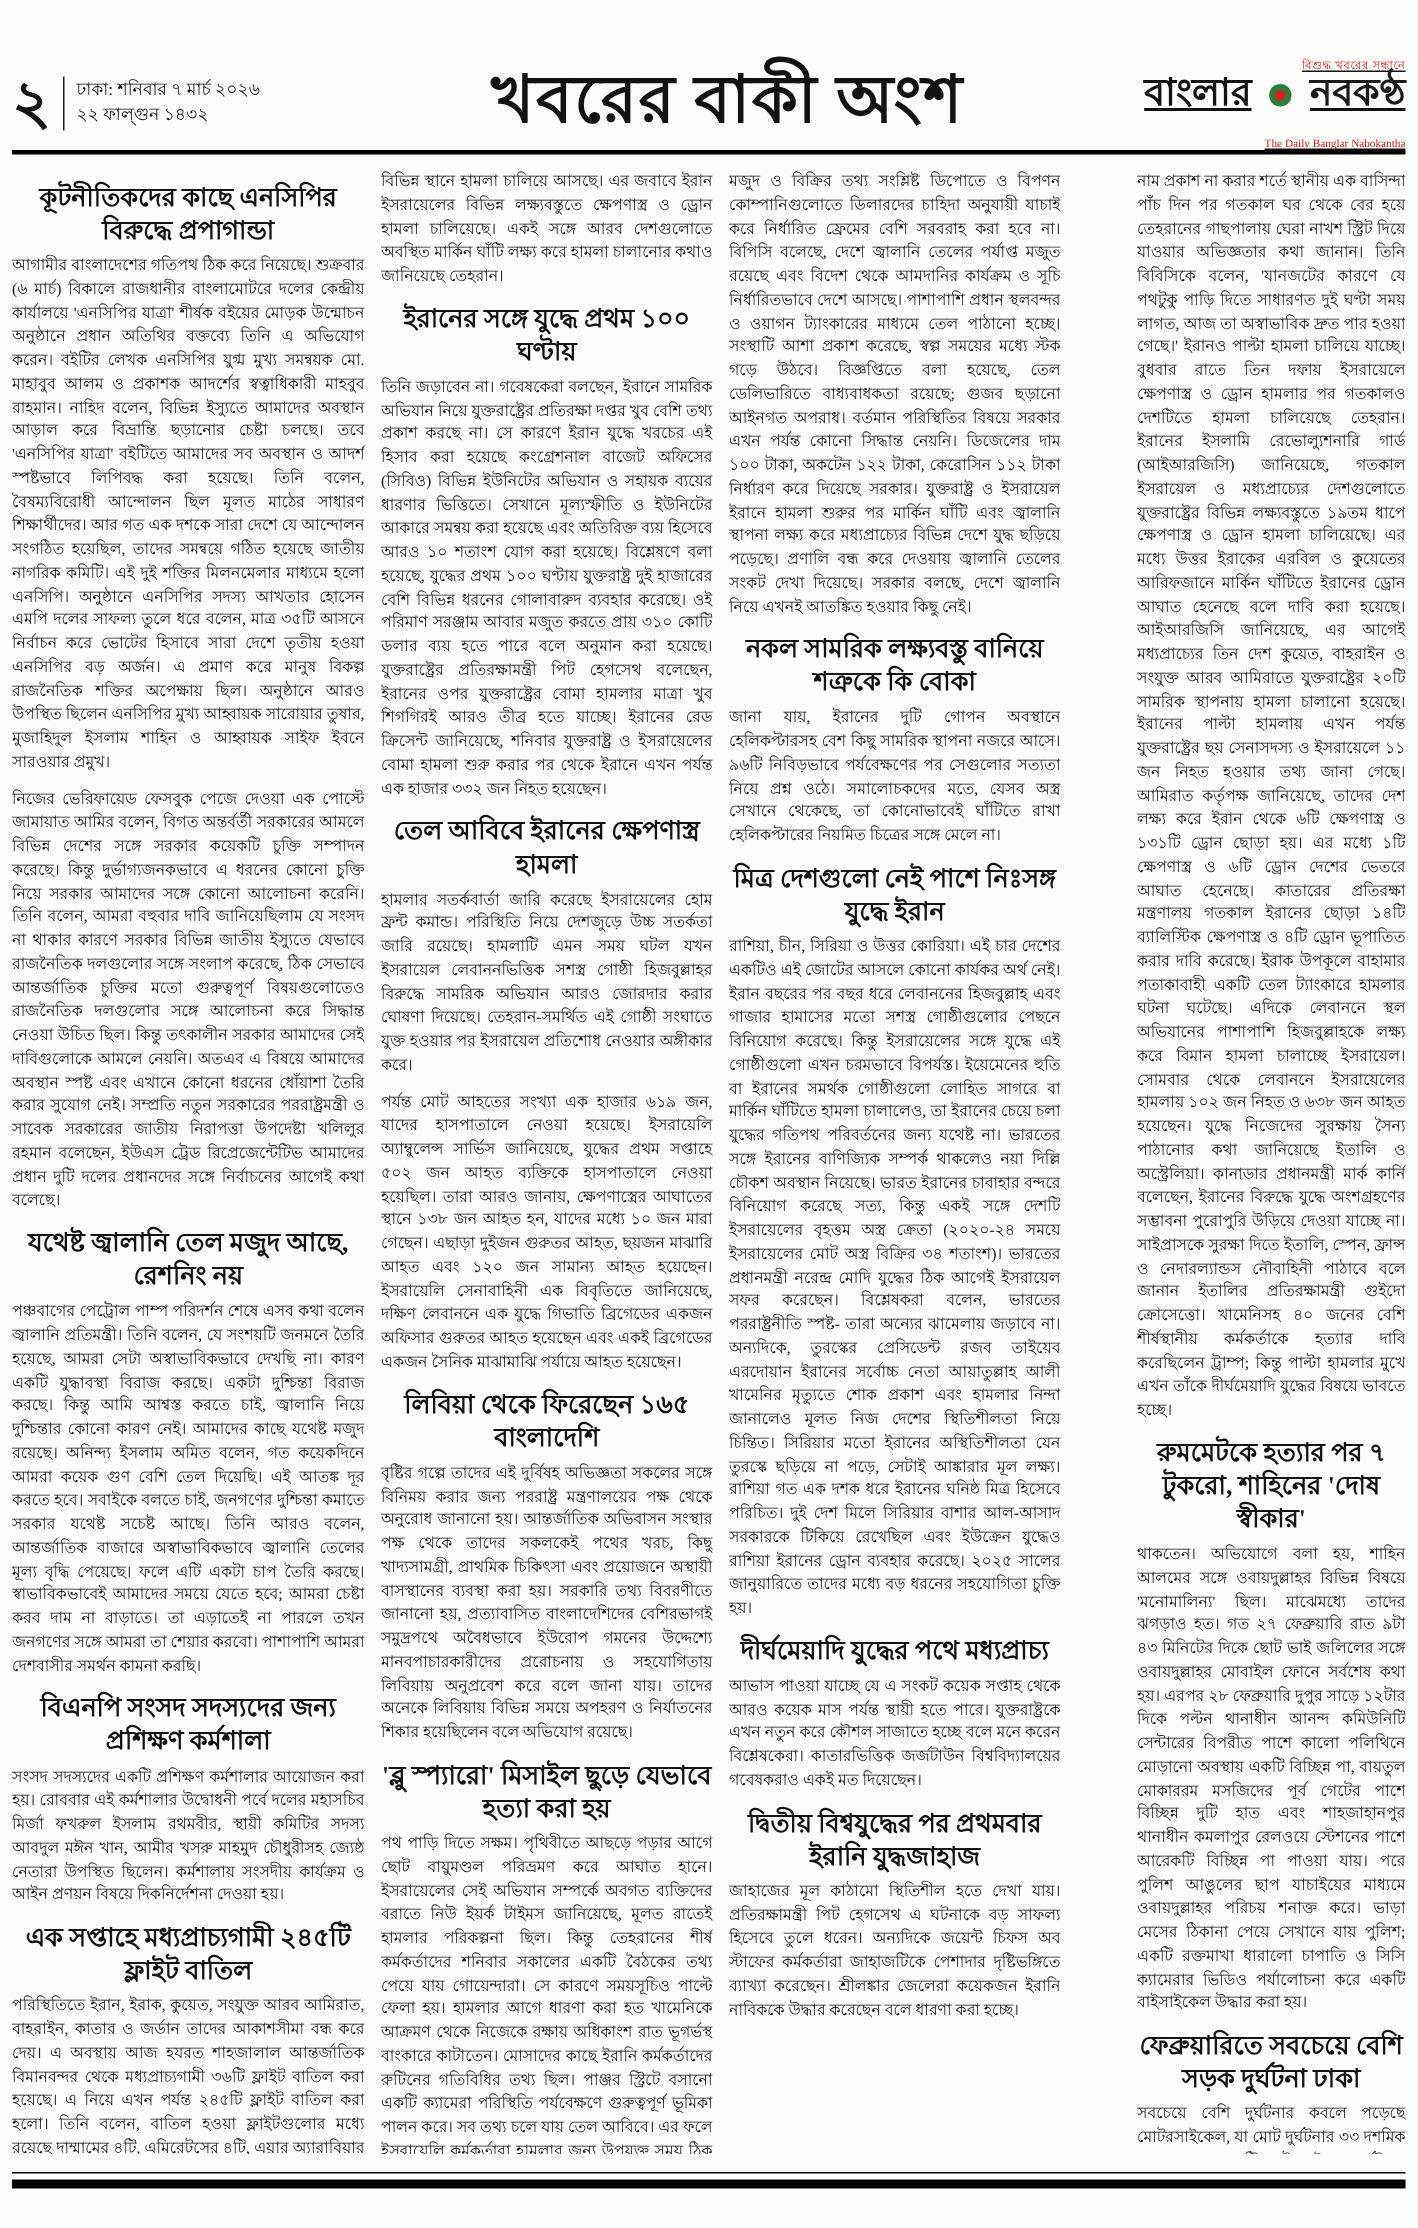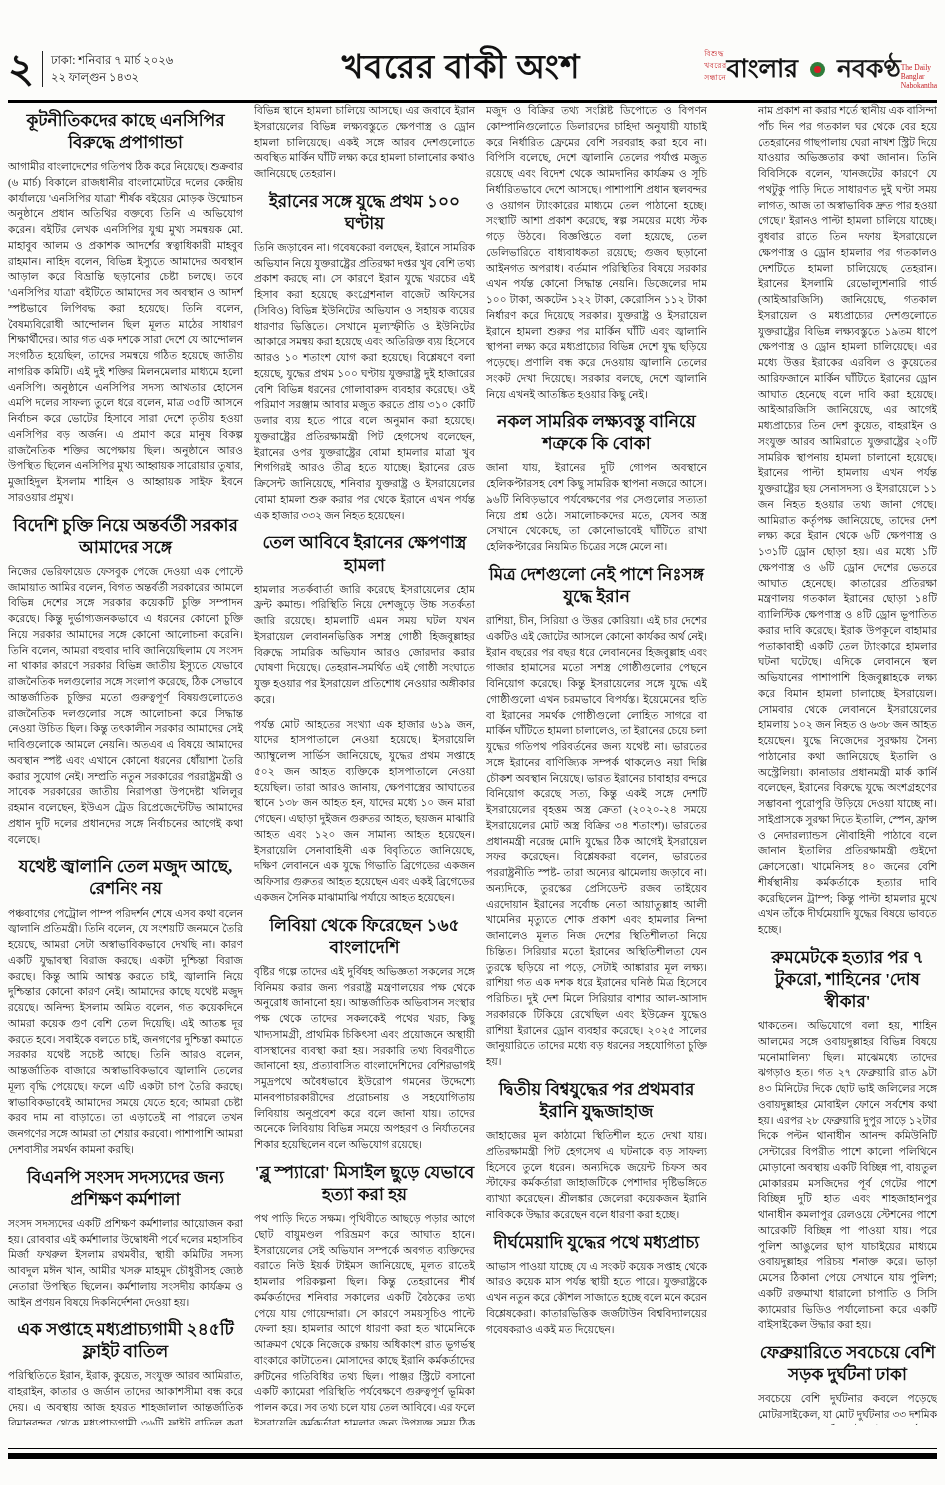--- a/index.html
+++ b/index.html
@@ -12,34 +12,34 @@
   
   .masthead{
     margin-top:44px;height:50px;
     display:flex;align-items:center;justify-content:space-between;
   }
   .mh-left{display:flex;align-items:center;gap:8px;flex:0 0 210px;}
   .page-num{font-size:40px;font-weight:bold;line-height:1;}
   .mh-divider{width:1px;height:36px;background:#222;}
   .date-block{font-size:11.5px;line-height:1.45;}
   .section-title{
-    flex:1;text-align:center;font-size:33px;font-weight:bold;letter-spacing:1px;
+    flex:1;text-align:center;font-size:44px;font-weight:bold;letter-spacing:1px;
     font-family:"Liberation Serif",serif;
   }
-  .logo-block{flex:0 0 185px;display:flex;flex-direction:row;}
+  .logo-block{flex:0 0 185px;display:flex;flex-direction:column;align-items:flex-end;text-decoration:underline;}
   .logo-tagline-top{font-size:7.5px;color:#c41d22;letter-spacing:.5px;}
   .logo-row{display:flex;align-items:center;gap:12px;}
   .logo-word{font-size:25px;font-weight:900;line-height:1.05;}
   .logo-word.red{color:#1a1a1a;}
   .flag-dot{width:15px;height:15px;border-radius:50%;background:#2f7d3b;position:relative;display:inline-block;}
   .flag-dot::after{content:"";position:absolute;left:4px;top:4px;width:7px;height:7px;border-radius:50%;background:#d81e26;}
   .logo-tagline-bottom{font-size:7.5px;color:#c41d22;margin-top:15px;}
   .head-rule{border:0;border-top:3px solid #000;margin:6px 0 0 0;}
   
-  main{display:flex;gap:11px;height:1322px;overflow:hidden;}
+  main{display:flex;gap:11px;padding-top:11px;height:1322px;overflow:hidden;}
   .col{overflow:hidden;}
   .col-1{flex:0 0 235px;}
   .col-2{flex:0 0 221px;}
   .col-3{flex:0 0 221px;}
   .col-4{flex:1 1 auto;margin-left:40px;}
   article{margin:0 0 9px 0;}
   article h2{
     font-size:17px;line-height:1.3;font-weight:bold;text-align:center;
     margin:7px 0 5px 0;font-family:"Liberation Serif",serif;
   }
@@ -78,21 +78,20 @@
 
 <hr class="head-rule">
 
 <main>
     <div class="col col-1">
       <article>
         <h2>কূটনীতিকদের কাছে এনসিপির বিরুদ্ধে প্রপাগান্ডা</h2>
         <p>আগামীর বাংলাদেশের গতিপথ ঠিক করে নিয়েছে। শুক্রবার (৬ মার্চ) বিকালে রাজধানীর বাংলামোটরে দলের কেন্দ্রীয় কার্যালয়ে 'এনসিপির যাত্রা' শীর্ষক বইয়ের মোড়ক উন্মোচন অনুষ্ঠানে প্রধান অতিথির বক্তব্যে তিনি এ অভিযোগ করেন। বইটির লেখক এনসিপির যুগ্ম মুখ্য সমন্বয়ক মো. মাহাবুব আলম ও প্রকাশক আদর্শের স্বত্বাধিকারী মাহবুব রাহমান। নাহিদ বলেন, বিভিন্ন ইস্যুতে আমাদের অবস্থান আড়াল করে বিভ্রান্তি ছড়ানোর চেষ্টা চলছে। তবে 'এনসিপির যাত্রা' বইটিতে আমাদের সব অবস্থান ও আদর্শ স্পষ্টভাবে লিপিবদ্ধ করা হয়েছে। তিনি বলেন, বৈষম্যবিরোধী আন্দোলন ছিল মূলত মাঠের সাধারণ শিক্ষার্থীদের। আর গত এক দশকে সারা দেশে যে আন্দোলন সংগঠিত হয়েছিল, তাদের সমন্বয়ে গঠিত হয়েছে জাতীয় নাগরিক কমিটি। এই দুই শক্তির মিলনমেলার মাধ্যমে হলো এনসিপি। অনুষ্ঠানে এনসিপির সদস্য আখতার হোসেন এমপি দলের সাফল্য তুলে ধরে বলেন, মাত্র ৩৫টি আসনে নির্বাচন করে ভোটের হিসাবে সারা দেশে তৃতীয় হওয়া এনসিপির বড় অর্জন। এ প্রমাণ করে মানুষ বিকল্প রাজনৈতিক শক্তির অপেক্ষায় ছিল। অনুষ্ঠানে আরও উপস্থিত ছিলেন এনসিপির মুখ্য আহ্বায়ক সারোয়ার তুষার, মুজাহিদুল ইসলাম শাহিন ও আহ্বায়ক সাইফ ইবনে সারওয়ার প্রমুখ।</p>
       </article>
       <article>
-        <h2>বিদেশি চুক্তি নিয়ে অন্তর্বর্তী সরকার আমাদের সঙ্গে</h2>
         <p>নিজের ভেরিফায়েড ফেসবুক পেজে দেওয়া এক পোস্টে জামায়াত আমির বলেন, বিগত অন্তর্বর্তী সরকারের আমলে বিভিন্ন দেশের সঙ্গে সরকার কয়েকটি চুক্তি সম্পাদন করেছে। কিন্তু দুর্ভাগ্যজনকভাবে এ ধরনের কোনো চুক্তি নিয়ে সরকার আমাদের সঙ্গে কোনো আলোচনা করেনি। তিনি বলেন, আমরা বহুবার দাবি জানিয়েছিলাম যে সংসদ না থাকার কারণে সরকার বিভিন্ন জাতীয় ইস্যুতে যেভাবে রাজনৈতিক দলগুলোর সঙ্গে সংলাপ করেছে, ঠিক সেভাবে আন্তর্জাতিক চুক্তির মতো গুরুত্বপূর্ণ বিষয়গুলোতেও রাজনৈতিক দলগুলোর সঙ্গে আলোচনা করে সিদ্ধান্ত নেওয়া উচিত ছিল। কিন্তু তৎকালীন সরকার আমাদের সেই দাবিগুলোকে আমলে নেয়নি। অতএব এ বিষয়ে আমাদের অবস্থান স্পষ্ট এবং এখানে কোনো ধরনের ধোঁয়াশা তৈরি করার সুযোগ নেই। সম্প্রতি নতুন সরকারের পররাষ্ট্রমন্ত্রী ও সাবেক সরকারের জাতীয় নিরাপত্তা উপদেষ্টা খলিলুর রহমান বলেছেন, ইউএস ট্রেড রিপ্রেজেন্টেটিভ আমাদের প্রধান দুটি দলের প্রধানদের সঙ্গে নির্বাচনের আগেই কথা বলেছে।</p>
       </article>
       <article>
         <h2>যথেষ্ট জ্বালানি তেল মজুদ আছে, রেশনিং নয়</h2>
         <p>পঞ্চবাগের পেট্রোল পাম্প পরিদর্শন শেষে এসব কথা বলেন জ্বালানি প্রতিমন্ত্রী। তিনি বলেন, যে সংশয়টি জনমনে তৈরি হয়েছে, আমরা সেটা অস্বাভাবিকভাবে দেখছি না। কারণ একটি যুদ্ধাবস্থা বিরাজ করছে। একটা দুশ্চিন্তা বিরাজ করছে। কিন্তু আমি আশ্বস্ত করতে চাই, জ্বালানি নিয়ে দুশ্চিন্তার কোনো কারণ নেই। আমাদের কাছে যথেষ্ট মজুদ রয়েছে। অনিন্দ্য ইসলাম অমিত বলেন, গত কয়েকদিনে আমরা কয়েক গুণ বেশি তেল দিয়েছি। এই আতঙ্ক দূর করতে হবে। সবাইকে বলতে চাই, জনগণের দুশ্চিন্তা কমাতে সরকার যথেষ্ট সচেষ্ট আছে। তিনি আরও বলেন, আন্তর্জাতিক বাজারে অস্বাভাবিকভাবে জ্বালানি তেলের মূল্য বৃদ্ধি পেয়েছে। ফলে এটি একটা চাপ তৈরি করছে। স্বাভাবিকভাবেই আমাদের সময়ে যেতে হবে; আমরা চেষ্টা করব দাম না বাড়াতে। তা এড়াতেই না পারলে তখন জনগণের সঙ্গে আমরা তা শেয়ার করবো। পাশাপাশি আমরা দেশবাসীর সমর্থন কামনা করছি।</p>
       </article>
       <article>
         <h2>বিএনপি সংসদ সদস্যদের জন্য প্রশিক্ষণ কর্মশালা</h2>
         <p>সংসদ সদস্যদের একটি প্রশিক্ষণ কর্মশালার আয়োজন করা হয়। রোববার এই কর্মশালার উদ্বোধনী পর্বে দলের মহাসচিব মির্জা ফখরুল ইসলাম রথমবীর, স্থায়ী কমিটির সদস্য আবদুল মঈন খান, আমীর খসরু মাহমুদ চৌধুরীসহ জ্যেষ্ঠ নেতারা উপস্থিত ছিলেন। কর্মশালায় সংসদীয় কার্যক্রম ও আইন প্রণয়ন বিষয়ে দিকনির্দেশনা দেওয়া হয়।</p>
       </article>
@@ -131,26 +130,26 @@
       </article>
       <article>
         <h2>নকল সামরিক লক্ষ্যবস্তু বানিয়ে শত্রুকে কি বোকা</h2>
         <p>জানা যায়, ইরানের দুটি গোপন অবস্থানে হেলিকপ্টারসহ বেশ কিছু সামরিক স্থাপনা নজরে আসে। ৯৬টি নিবিড়ভাবে পর্যবেক্ষণের পর সেগুলোর সত্যতা নিয়ে প্রশ্ন ওঠে। সমালোচকদের মতে, যেসব অস্ত্র সেখানে থেকেছে, তা কোনোভাবেই ঘাঁটিতে রাখা হেলিকপ্টারের নিয়মিত চিত্রের সঙ্গে মেলে না।</p>
       </article>
       <article>
         <h2>মিত্র দেশগুলো নেই পাশে নিঃসঙ্গ যুদ্ধে ইরান</h2>
         <p>রাশিয়া, চীন, সিরিয়া ও উত্তর কোরিয়া। এই চার দেশের একটিও এই জোটের আসলে কোনো কার্যকর অর্থ নেই। ইরান বছরের পর বছর ধরে লেবাননের হিজবুল্লাহ এবং গাজার হামাসের মতো সশস্ত্র গোষ্ঠীগুলোর পেছনে বিনিয়োগ করেছে। কিন্তু ইসরায়েলের সঙ্গে যুদ্ধে এই গোষ্ঠীগুলো এখন চরমভাবে বিপর্যস্ত। ইয়েমেনের হুতি বা ইরানের সমর্থক গোষ্ঠীগুলো লোহিত সাগরে বা মার্কিন ঘাঁটিতে হামলা চালালেও, তা ইরানের চেয়ে চলা যুদ্ধের গতিপথ পরিবর্তনের জন্য যথেষ্ট না। ভারতের সঙ্গে ইরানের বাণিজ্যিক সম্পর্ক থাকলেও নয়া দিল্লি চৌকশ অবস্থান নিয়েছে। ভারত ইরানের চাবাহার বন্দরে বিনিয়োগ করেছে সত্য, কিন্তু একই সঙ্গে দেশটি ইসরায়েলের বৃহত্তম অস্ত্র ক্রেতা (২০২০-২৪ সময়ে ইসরায়েলের মোট অস্ত্র বিক্রির ৩৪ শতাংশ)। ভারতের প্রধানমন্ত্রী নরেন্দ্র মোদি যুদ্ধের ঠিক আগেই ইসরায়েল সফর করেছেন। বিশ্লেষকরা বলেন, ভারতের পররাষ্ট্রনীতি স্পষ্ট- তারা অন্যের ঝামেলায় জড়াবে না। অন্যদিকে, তুরস্কের প্রেসিডেন্ট রজব তাইয়েব এরদোয়ান ইরানের সর্বোচ্চ নেতা আয়াতুল্লাহ আলী খামেনির মৃত্যুতে শোক প্রকাশ এবং হামলার নিন্দা জানালেও মূলত নিজ দেশের স্থিতিশীলতা নিয়ে চিন্তিত। সিরিয়ার মতো ইরানের অস্থিতিশীলতা যেন তুরস্কে ছড়িয়ে না পড়ে, সেটাই আঙ্কারার মূল লক্ষ্য। রাশিয়া গত এক দশক ধরে ইরানের ঘনিষ্ঠ মিত্র হিসেবে পরিচিত। দুই দেশ মিলে সিরিয়ার বাশার আল-আসাদ সরকারকে টিকিয়ে রেখেছিল এবং ইউক্রেন যুদ্ধেও রাশিয়া ইরানের ড্রোন ব্যবহার করেছে। ২০২৫ সালের জানুয়ারিতে তাদের মধ্যে বড় ধরনের সহযোগিতা চুক্তি হয়।</p>
       </article>
       <article>
+        <h2>দীর্ঘমেয়াদি যুদ্ধের পথে মধ্যপ্রাচ্য</h2>
+        <p>আভাস পাওয়া যাচ্ছে যে এ সংকট কয়েক সপ্তাহ থেকে আরও কয়েক মাস পর্যন্ত স্থায়ী হতে পারে। যুক্তরাষ্ট্রকে এখন নতুন করে কৌশল সাজাতে হচ্ছে বলে মনে করেন বিশ্লেষকেরা। কাতারভিত্তিক জর্জটাউন বিশ্ববিদ্যালয়ের গবেষকরাও একই মত দিয়েছেন।</p>
+      </article>
+      <article>
         <h2>দ্বিতীয় বিশ্বযুদ্ধের পর প্রথমবার ইরানি যুদ্ধজাহাজ</h2>
         <p>জাহাজের মূল কাঠামো স্থিতিশীল হতে দেখা যায়। প্রতিরক্ষামন্ত্রী পিট হেগসেথ এ ঘটনাকে বড় সাফল্য হিসেবে তুলে ধরেন। অন্যদিকে জয়েন্ট চিফস অব স্টাফের কর্মকর্তারা জাহাজটিকে পেশাদার দৃষ্টিভঙ্গিতে ব্যাখ্যা করেছেন। শ্রীলঙ্কার জেলেরা কয়েকজন ইরানি নাবিককে উদ্ধার করেছেন বলে ধারণা করা হচ্ছে।</p>
-      </article>
-      <article>
-        <h2>দীর্ঘমেয়াদি যুদ্ধের পথে মধ্যপ্রাচ্য</h2>
-        <p>আভাস পাওয়া যাচ্ছে যে এ সংকট কয়েক সপ্তাহ থেকে আরও কয়েক মাস পর্যন্ত স্থায়ী হতে পারে। যুক্তরাষ্ট্রকে এখন নতুন করে কৌশল সাজাতে হচ্ছে বলে মনে করেন বিশ্লেষকেরা। কাতারভিত্তিক জর্জটাউন বিশ্ববিদ্যালয়ের গবেষকরাও একই মত দিয়েছেন।</p>
       </article>
     </div>
     <div class="col col-4">
       <article>
         <p>নাম প্রকাশ না করার শর্তে স্থানীয় এক বাসিন্দা পাঁচ দিন পর গতকাল ঘর থেকে বের হয়ে তেহরানের গাছপালায় ঘেরা নাখশ স্ট্রিট দিয়ে যাওয়ার অভিজ্ঞতার কথা জানান। তিনি বিবিসিকে বলেন, 'যানজটের কারণে যে পথটুকু পাড়ি দিতে সাধারণত দুই ঘণ্টা সময় লাগত, আজ তা অস্বাভাবিক দ্রুত পার হওয়া গেছে।' ইরানও পাল্টা হামলা চালিয়ে যাচ্ছে। বুধবার রাতে তিন দফায় ইসরায়েলে ক্ষেপণাস্ত্র ও ড্রোন হামলার পর গতকালও দেশটিতে হামলা চালিয়েছে তেহরান। ইরানের ইসলামি রেভোল্যুশনারি গার্ড (আইআরজিসি) জানিয়েছে, গতকাল ইসরায়েল ও মধ্যপ্রাচ্যের দেশগুলোতে যুক্তরাষ্ট্রের বিভিন্ন লক্ষ্যবস্তুতে ১৯তম ধাপে ক্ষেপণাস্ত্র ও ড্রোন হামলা চালিয়েছে। এর মধ্যে উত্তর ইরাকের এরবিল ও কুয়েতের আরিফজানে মার্কিন ঘাঁটিতে ইরানের ড্রোন আঘাত হেনেছে বলে দাবি করা হয়েছে। আইআরজিসি জানিয়েছে, এর আগেই মধ্যপ্রাচ্যের তিন দেশ কুয়েত, বাহরাইন ও সংযুক্ত আরব আমিরাতে যুক্তরাষ্ট্রের ২০টি সামরিক স্থাপনায় হামলা চালানো হয়েছে। ইরানের পাল্টা হামলায় এখন পর্যন্ত যুক্তরাষ্ট্রের ছয় সেনাসদস্য ও ইসরায়েলে ১১ জন নিহত হওয়ার তথ্য জানা গেছে। আমিরাত কর্তৃপক্ষ জানিয়েছে, তাদের দেশ লক্ষ্য করে ইরান থেকে ৬টি ক্ষেপণাস্ত্র ও ১৩১টি ড্রোন ছোড়া হয়। এর মধ্যে ১টি ক্ষেপণাস্ত্র ও ৬টি ড্রোন দেশের ভেতরে আঘাত হেনেছে। কাতারের প্রতিরক্ষা মন্ত্রণালয় গতকাল ইরানের ছোড়া ১৪টি ব্যালিস্টিক ক্ষেপণাস্ত্র ও ৪টি ড্রোন ভূপাতিত করার দাবি করেছে। ইরাক উপকূলে বাহামার পতাকাবাহী একটি তেল ট্যাংকারে হামলার ঘটনা ঘটেছে। এদিকে লেবাননে স্থল অভিযানের পাশাপাশি হিজবুল্লাহকে লক্ষ্য করে বিমান হামলা চালাচ্ছে ইসরায়েল। সোমবার থেকে লেবাননে ইসরায়েলের হামলায় ১০২ জন নিহত ও ৬৩৮ জন আহত হয়েছেন। যুদ্ধে নিজেদের সুরক্ষায় সৈন্য পাঠানোর কথা জানিয়েছে ইতালি ও অস্ট্রেলিয়া। কানাডার প্রধানমন্ত্রী মার্ক কার্নি বলেছেন, ইরানের বিরুদ্ধে যুদ্ধে অংশগ্রহণের সম্ভাবনা পুরোপুরি উড়িয়ে দেওয়া যাচ্ছে না। সাইপ্রাসকে সুরক্ষা দিতে ইতালি, স্পেন, ফ্রান্স ও নেদারল্যান্ডস নৌবাহিনী পাঠাবে বলে জানান ইতালির প্রতিরক্ষামন্ত্রী গুইদো ক্রোসেত্তো। খামেনিসহ ৪০ জনের বেশি শীর্ষস্থানীয় কর্মকর্তাকে হত্যার দাবি করেছিলেন ট্রাম্প; কিন্তু পাল্টা হামলার মুখে এখন তাঁকে দীর্ঘমেয়াদি যুদ্ধের বিষয়ে ভাবতে হচ্ছে।</p>
       </article>
       <article>
         <h2>রুমমেটকে হত্যার পর ৭ টুকরো, শাহিনের 'দোষ স্বীকার'</h2>
         <p>থাকতেন। অভিযোগে বলা হয়, শাহিন আলমের সঙ্গে ওবায়দুল্লাহর বিভিন্ন বিষয়ে 'মনোমালিন্য' ছিল। মাঝেমধ্যে তাদের ঝগড়াও হত। গত ২৭ ফেব্রুয়ারি রাত ৯টা ৪৩ মিনিটের দিকে ছোট ভাই জলিলের সঙ্গে ওবায়দুল্লাহর মোবাইল ফোনে সর্বশেষ কথা হয়। এরপর ২৮ ফেব্রুয়ারি দুপুর সাড়ে ১২টার দিকে পল্টন থানাধীন আনন্দ কমিউনিটি সেন্টারের বিপরীত পাশে কালো পলিথিনে মোড়ানো অবস্থায় একটি বিচ্ছিন্ন পা, বায়তুল মোকাররম মসজিদের পূর্ব গেটের পাশে বিচ্ছিন্ন দুটি হাত এবং শাহজাহানপুর থানাধীন কমলাপুর রেলওয়ে স্টেশনের পাশে আরেকটি বিচ্ছিন্ন পা পাওয়া যায়। পরে পুলিশ আঙুলের ছাপ যাচাইয়ের মাধ্যমে ওবায়দুল্লাহর পরিচয় শনাক্ত করে। ভাড়া মেসের ঠিকানা পেয়ে সেখানে যায় পুলিশ; একটি রক্তমাখা ধারালো চাপাতি ও সিসি ক্যামেরার ভিডিও পর্যালোচনা করে একটি বাইসাইকেল উদ্ধার করা হয়।</p>
       </article>

